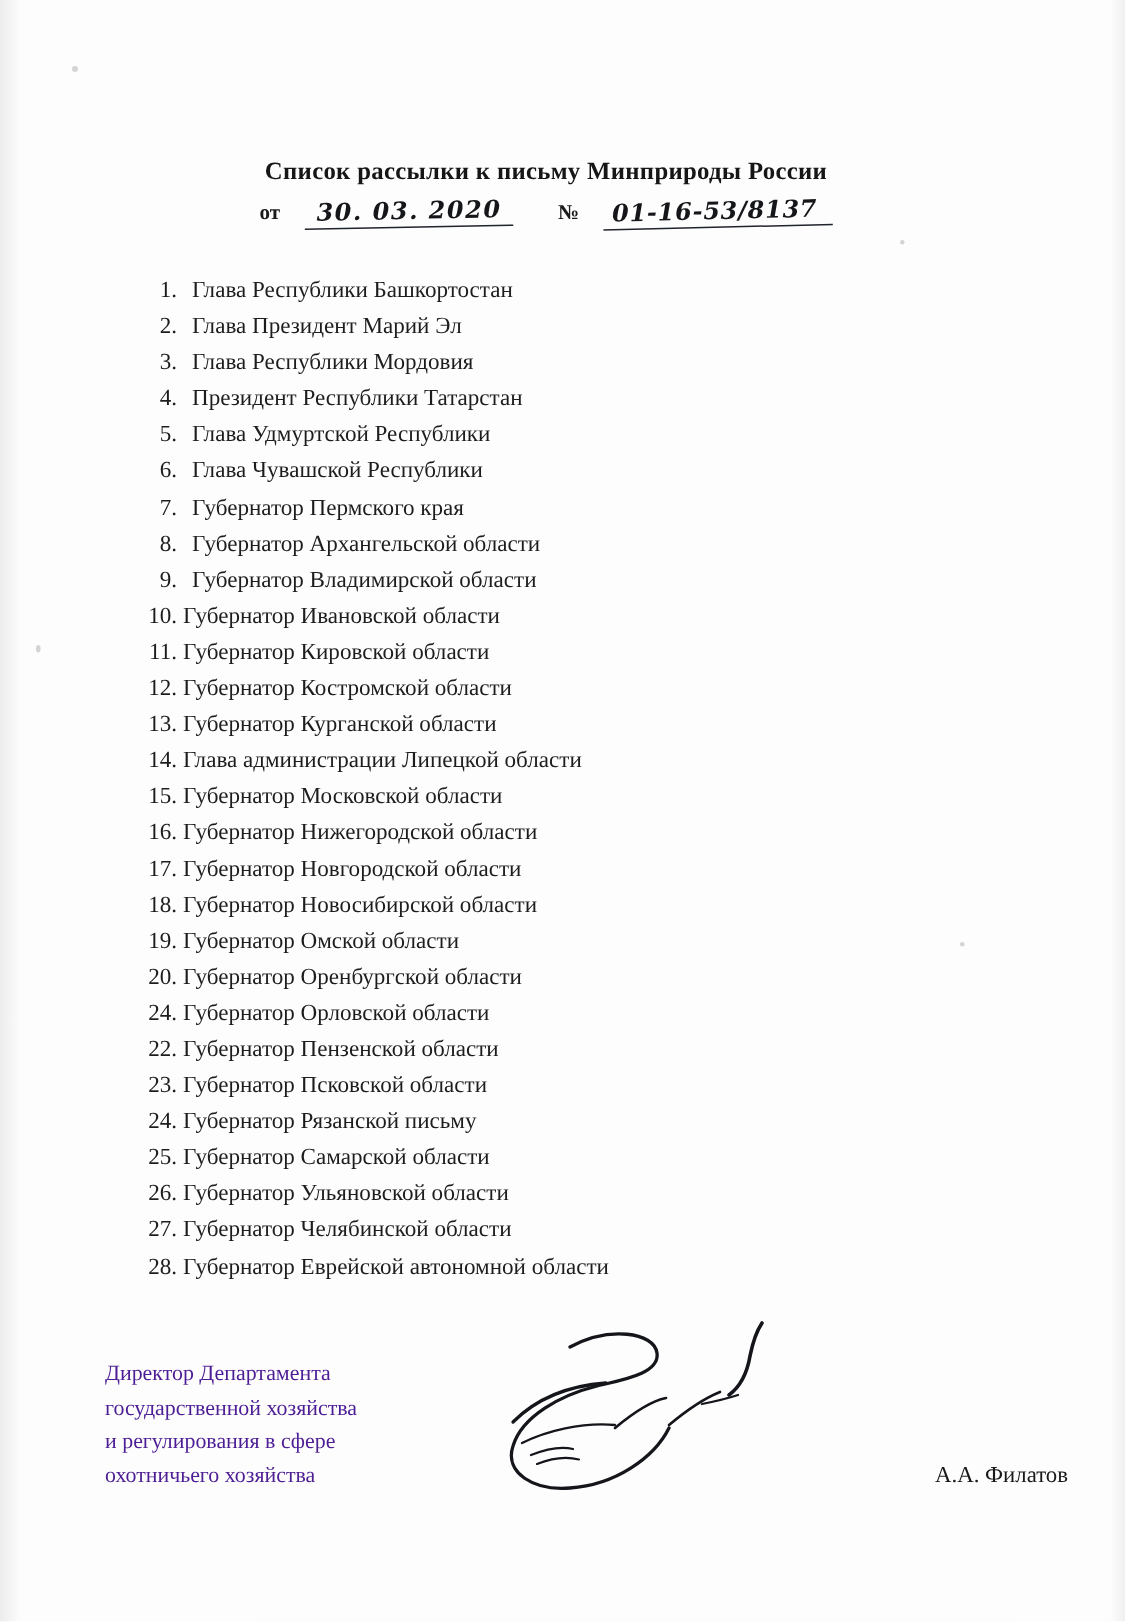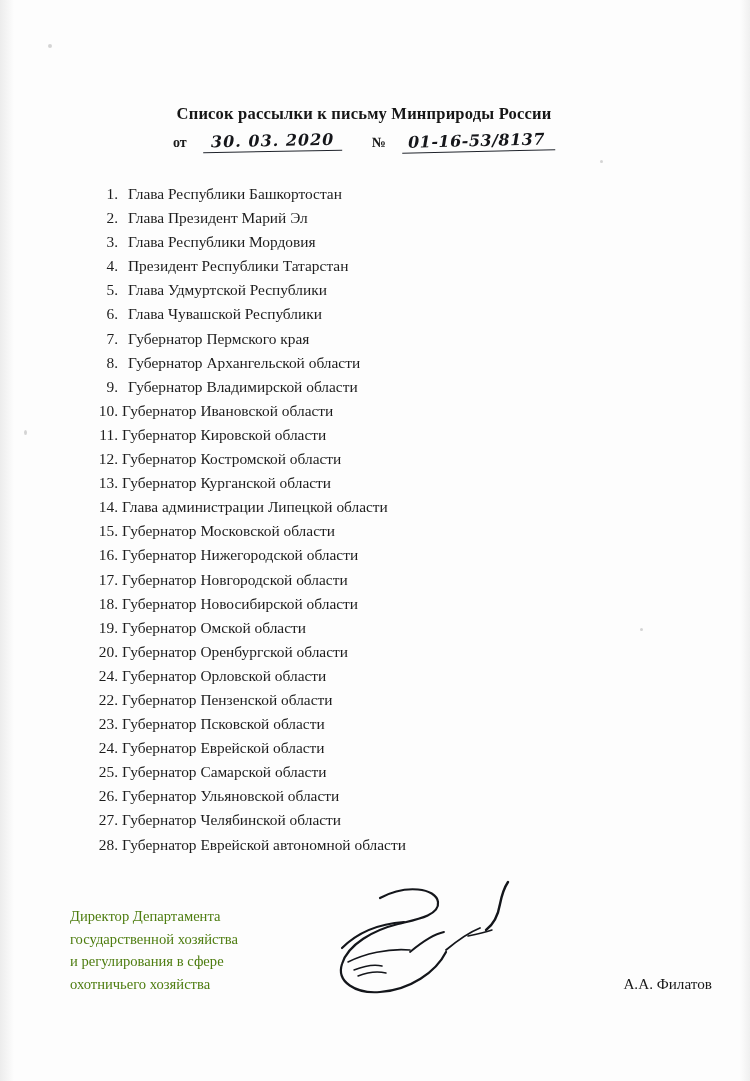--- a/index.html
+++ b/index.html
@@ -110,21 +110,21 @@
   .item.wide .txt { padding-left: 4px; }
   .txt { padding-left: 10px; }
 
   .signature-block {
     position: absolute;
     left: 70px;
     top: 905px;
     width: 260px;
     font-size: 14.6px;
     line-height: 22.5px;
-    color: #4d7c0f;
+    color: #4c1d95;
   }
   .signer-name {
     position: absolute;
     right: 38px;
     top: 975px;
     font-size: 15.2px;
     font-weight: normal;
     color: #191919;
   }
   .scribble {
@@ -250,21 +250,21 @@
     <div class="item wide">
         <span class="idx">22.</span>
         <span class="txt">Губернатор Пензенской области</span>
       </div>
     <div class="item wide">
         <span class="idx">23.</span>
         <span class="txt">Губернатор Псковской области</span>
       </div>
     <div class="item wide">
         <span class="idx">24.</span>
-        <span class="txt">Губернатор Еврейской области</span>
+        <span class="txt">Губернатор Рязанской письму</span>
       </div>
     <div class="item wide">
         <span class="idx">25.</span>
         <span class="txt">Губернатор Самарской области</span>
       </div>
     <div class="item wide">
         <span class="idx">26.</span>
         <span class="txt">Губернатор Ульяновской области</span>
       </div>
     <div class="item wide">

